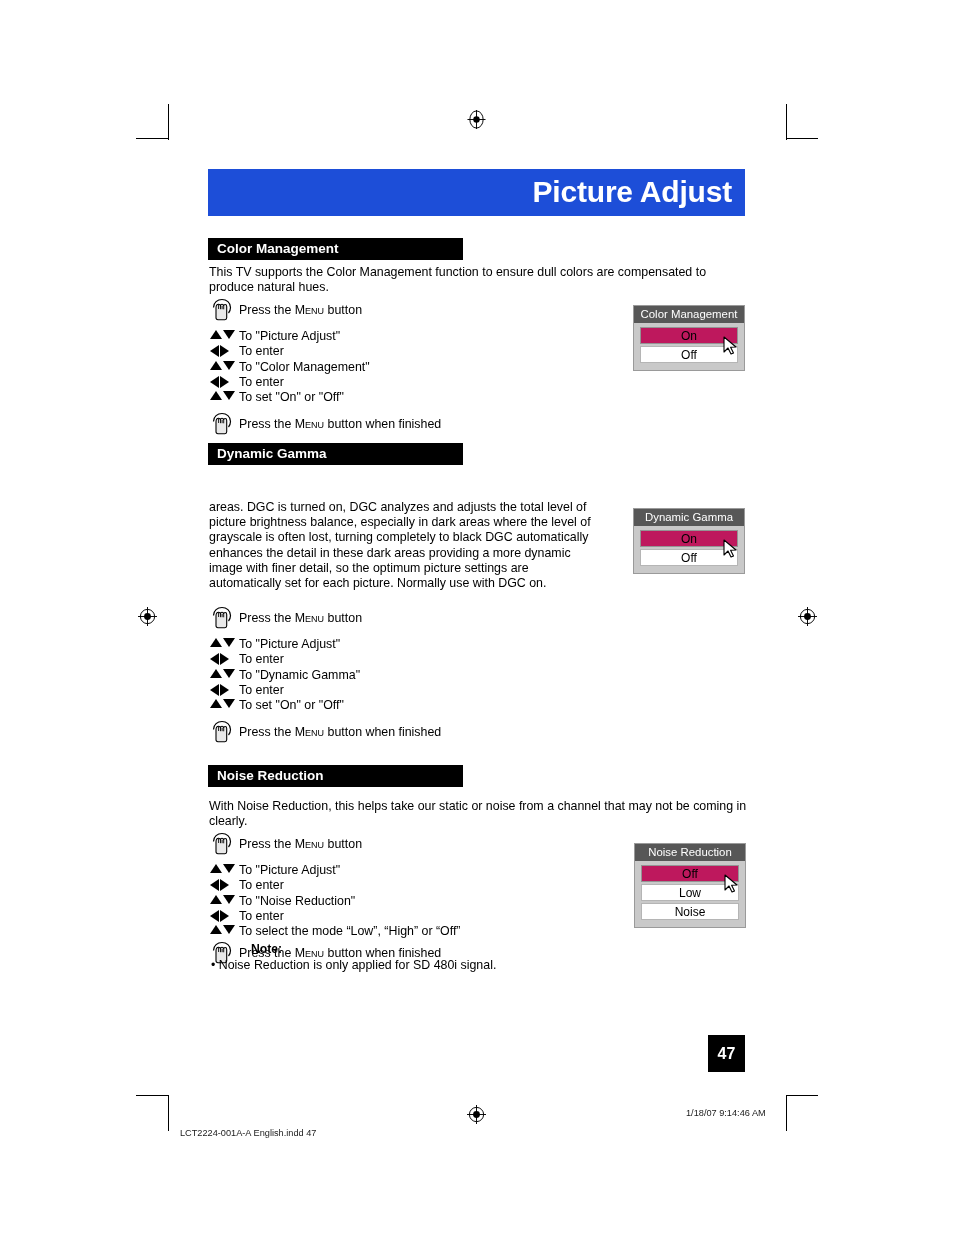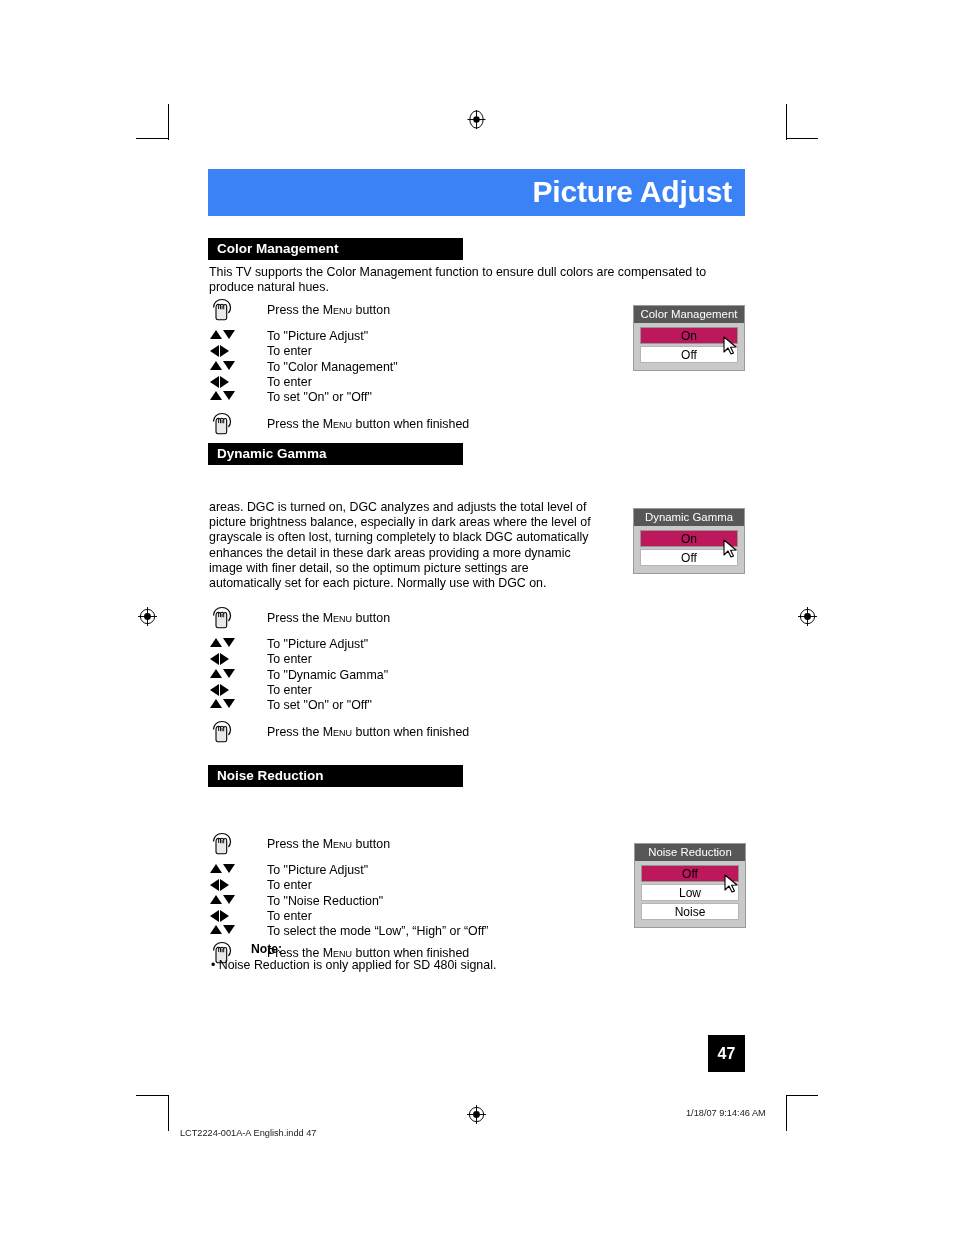--- a/index.html
+++ b/index.html
@@ -24,21 +24,21 @@
   .crop-h { position: absolute; height: 1px; background: #000; }
   .regmark { position: absolute; width: 19px; height: 19px; }
 
   
   .title-bar {
     position: absolute;
     left: 208px;
     top: 169px;
     width: 537px;
     height: 47px;
-    background: #3b82f6;
+    background: #1d4ed8;
     box-sizing: border-box;
   }
   .title-bar .title-text {
     position: absolute;
     right: 13px;
     top: 50%;
     transform: translateY(-52%);
     color: #ffffff;
     font-size: 30px;
     font-weight: bold;
@@ -84,21 +84,21 @@
   .step.spaced-top { margin-top: 7px; }
   .step .glyph {
     position: absolute;
     left: 0;
     top: 0;
     width: 44px;
     height: 15.3px;
   }
   .step .step-text {
     display: inline-block;
-    margin-left: 58px;
+    margin-left: 30px;
     font-size: 12.4px;
   }
   .step.hand { height: 24px; line-height: 24px; }
   .step.hand .glyph { height: 24px; width: 44px; }
   .step.hand .step-text { line-height: 24px; }
 
   .smallcaps { font-variant: small-caps; }
 
   
   .arrows { position: absolute; left: 1px; top: 1px; display: flex; gap: 1px; align-items: center; }
@@ -439,20 +439,21 @@
   <div class="osd-pointer" style="left:723px; top:539px;">
     <svg width="15" height="20" viewBox="0 0 15 20">
       <path d="M1 1 L1 16 L5 12 L8 18 L10.5 17 L7.6 11.2 L13 11 Z" fill="#ffffff" stroke="#000000" stroke-width="1.1" stroke-linejoin="round"></path>
     </svg>
   </div>
 
   <div class="section-head" style="top:765px;">
     <span>Noise Reduction</span>
   </div>
 
+  <div class="para" style="top:799px; width:540px;">With Noise Reduction, this helps take our static or noise from a channel that may not be coming in clearly.</div>
 
   <div class="steps" style="top:832px;">
     <div class="step hand">
       <span class="glyph">
         <svg width="26" height="24" viewBox="0 0 26 24">
           <path d="M4.5 9.5 C4.5 4.5 8.5 1.5 13 1.5 C17.5 1.5 21.5 4.5 21.5 9.5 C21.5 12 20.5 13.8 19.5 15" fill="none" stroke="#000" stroke-width="1.2"></path>
           <path d="M7 10 C7 7.5 8.2 6.2 9.6 6.2 C10.7 6.2 11.3 6.9 11.4 7.8
                    C11.5 6.9 12.1 6.3 13 6.3 C13.9 6.3 14.5 6.9 14.6 7.8
                    C14.8 7.0 15.3 6.5 16.1 6.5 C17.1 6.5 17.7 7.3 17.7 8.4
                    L17.7 12.2 L17.7 19.8 C17.7 21.0 17.0 21.7 15.9 21.7

